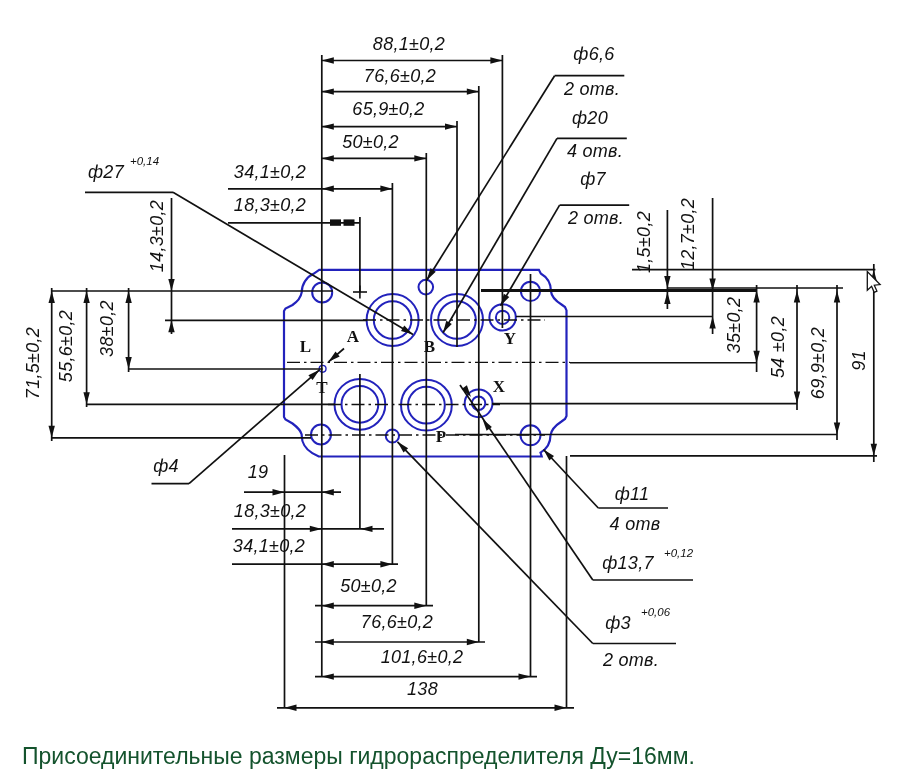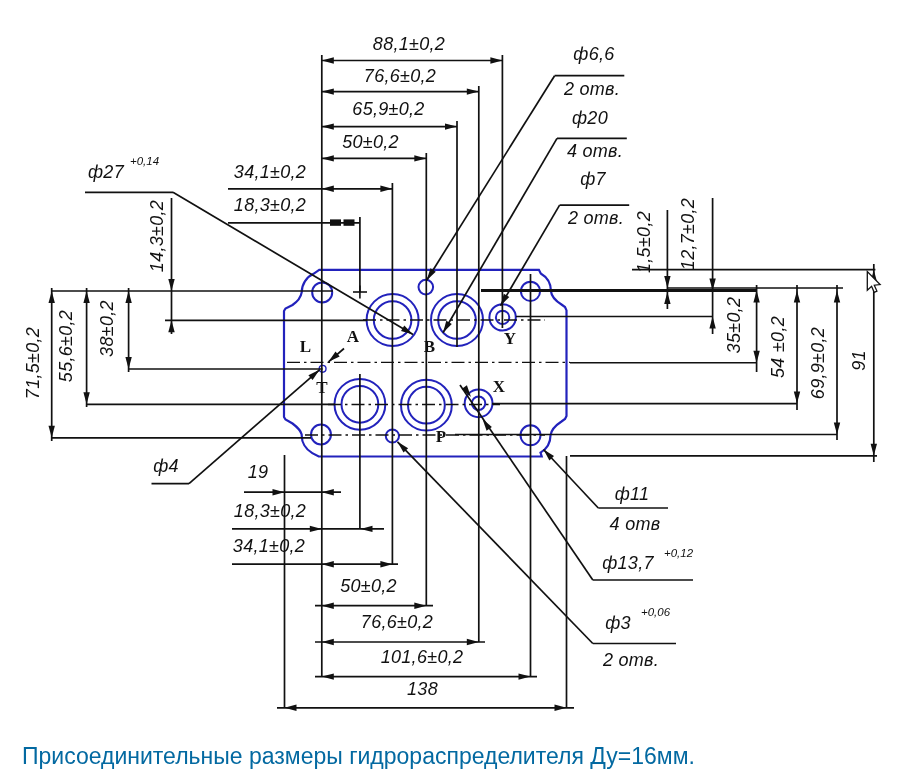--- a/index.html
+++ b/index.html
@@ -1,17 +1,17 @@
 <!DOCTYPE html>
 <html><head>
 <meta charset="utf-8">
 <style>
 html,body{margin:0;padding:0;background:#ffffff;width:916px;height:780px;overflow:hidden;}
 .caption{position:absolute;left:22px;top:743px;font-family:"Liberation Sans",sans-serif;
-font-size:23px;color:#0369a1;}
+font-size:23px;color:#14532d;}
 svg{position:absolute;left:0;top:0;}
 </style>
 </head>
 <body>
 <svg width="916" height="780" viewBox="0 0 916 780" shape-rendering="geometricPrecision">
 <path d="M319.2,269.8 L313.5,273.8 A20.5,20.5 0 0 0 301.7,292.4 Q300.5,299.5 292.5,305 L285.5,308.5 L284,311 L284,417 L285.5,419.5 L292.5,423.5 Q300.5,429.5 301.7,434.5 A20.5,20.5 0 0 0 312.3,453.1 L318.7,456.5 L541.7,456.5 L540.5,452.6 A20,20 0 0 0 550.5,435.3 Q551.5,428 561.5,421.5 L565,419 L566.5,416 L566.5,310.4 L565,307 L561.5,304.5 Q551.5,298 551,291.3 A20.5,20.5 0 0 0 540.75,273.55 L538.9,269.8 Z" fill="none" stroke="#2222bc" stroke-width="2.2"></path>
 <circle cx="322.2" cy="292.4" r="10.0" fill="none" stroke="#2222bc" stroke-width="2.0"></circle>
 <circle cx="530.5" cy="291.3" r="9.6" fill="none" stroke="#2222bc" stroke-width="2.0"></circle>
 <circle cx="321.0" cy="434.5" r="10.0" fill="none" stroke="#2222bc" stroke-width="2.0"></circle>
 <circle cx="530.5" cy="435.3" r="10.0" fill="none" stroke="#2222bc" stroke-width="2.0"></circle>

